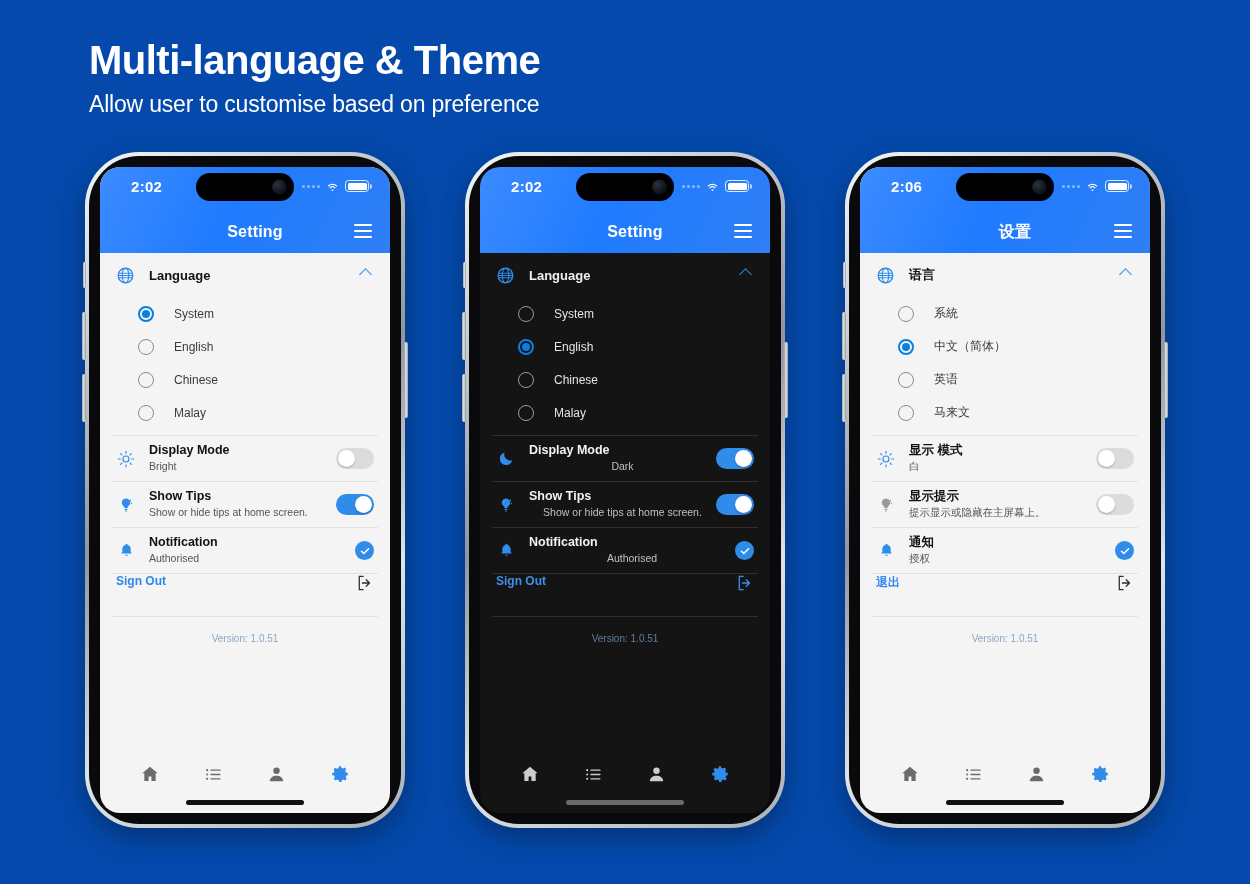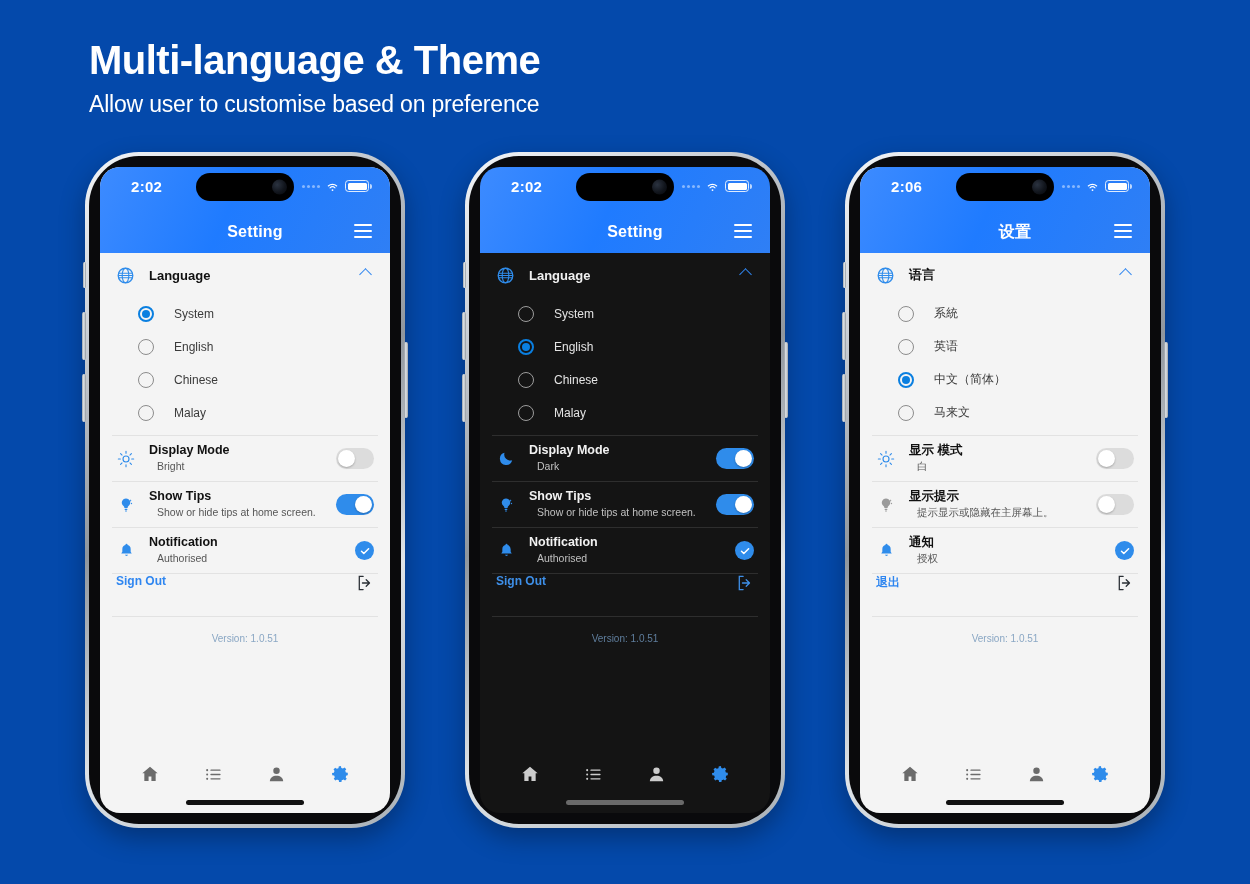--- a/index.html
+++ b/index.html
@@ -153,22 +153,22 @@
   .dark .divider { background: #2e2e2e; }
 
   .srow {
     display: flex; align-items: center; height: 45px; padding: 0 16px;
     position: relative;
   }
   .srow-ico { width: 20px; margin-right: 13px; display: flex; justify-content: center; flex: none; }
   .srow-txt { flex: 1; }
   .srow-title { font-size: 12.5px; font-weight: bold; color: #111; line-height: 1.25; }
   .dark .srow-title { color: #f2f2f2; }
-  .srow-sub { font-size: 10.5px; color: #555; line-height: 1.3; margin-top: 1px; margin-left: 8px; }
-  .dark .srow-sub { color: #c0c0c0; }
+  .srow-sub { font-size: 10.5px; color: #555; line-height: 1.3; margin-top: 1px; }
+  .dark .srow-sub { color: #c0c0c0; text-align: center; }
 
   .toggle {
     width: 38px; height: 21px; border-radius: 11px; background: #dcdcdc;
     position: relative; flex: none; cursor: pointer;
   }
   .dark .toggle { background: #3a3a3a; }
   .toggle i {
     position: absolute; top: 2px; left: 2px; width: 17px; height: 17px;
     border-radius: 50%; background: #fff; box-shadow: 0 1px 2px rgba(0,0,0,0.25);
   }
@@ -593,26 +593,26 @@
                   <path d="M3 9.2h18M3 14.8h18M2.9 12h18.2" stroke="#2f8ceb" stroke-width="1.3" fill="none"></path>
                 </svg></span>
               <span class="sec-title">语言</span>
               <span class="chev"></span>
             </div>
             <div class="radio-row">
               <span class="radio"></span>
               <span class="radio-label">系統</span>
             </div>
             <div class="radio-row">
-              <span class="radio"></span>
-              <span class="radio-label">英语</span>
-            </div>
-            <div class="radio-row">
               <span class="radio on"></span>
               <span class="radio-label">中文（简体）</span>
+            </div>
+            <div class="radio-row">
+              <span class="radio"></span>
+              <span class="radio-label">英语</span>
             </div>
             <div class="radio-row">
               <span class="radio"></span>
               <span class="radio-label">马来文</span>
             </div>
             <div class="divider"></div>
             <div class="srow">
               <span class="srow-ico">
                 <svg width="18" height="18" viewBox="0 0 24 24">
                   <circle cx="12" cy="12" r="4" fill="none" stroke="#2f8ceb" stroke-width="1.5"></circle>

